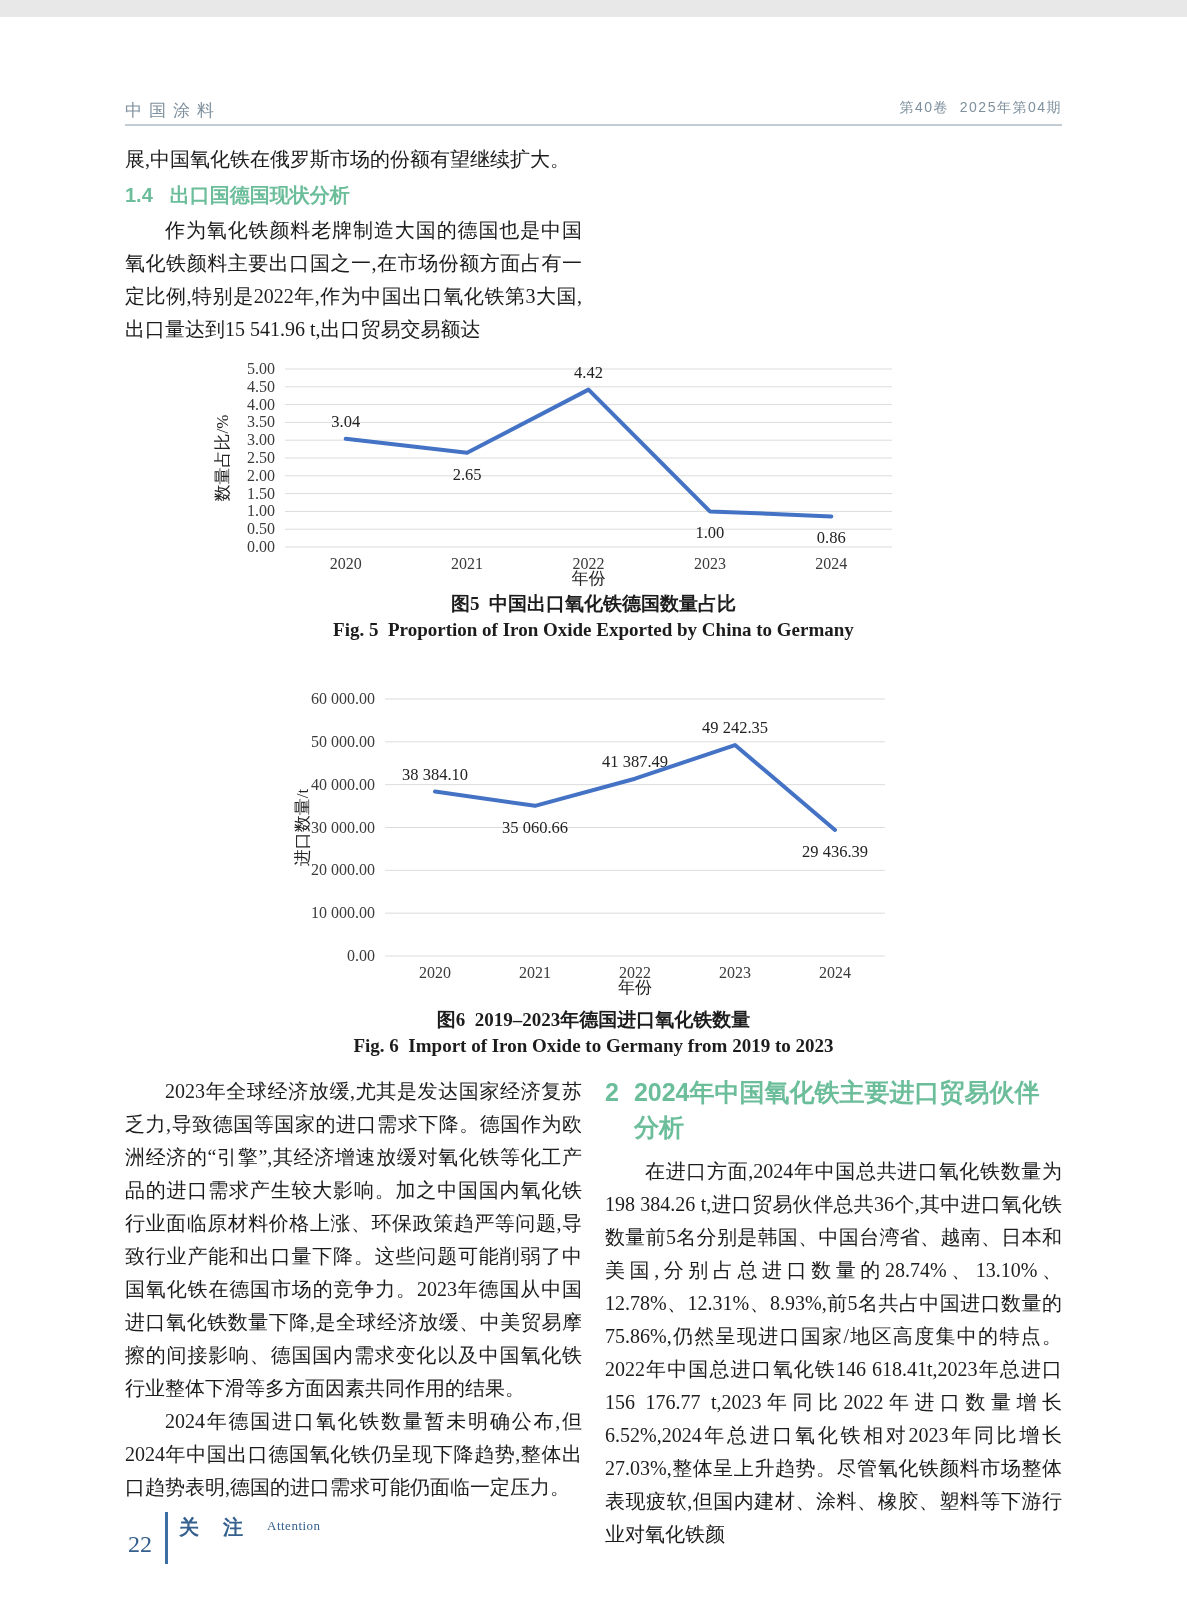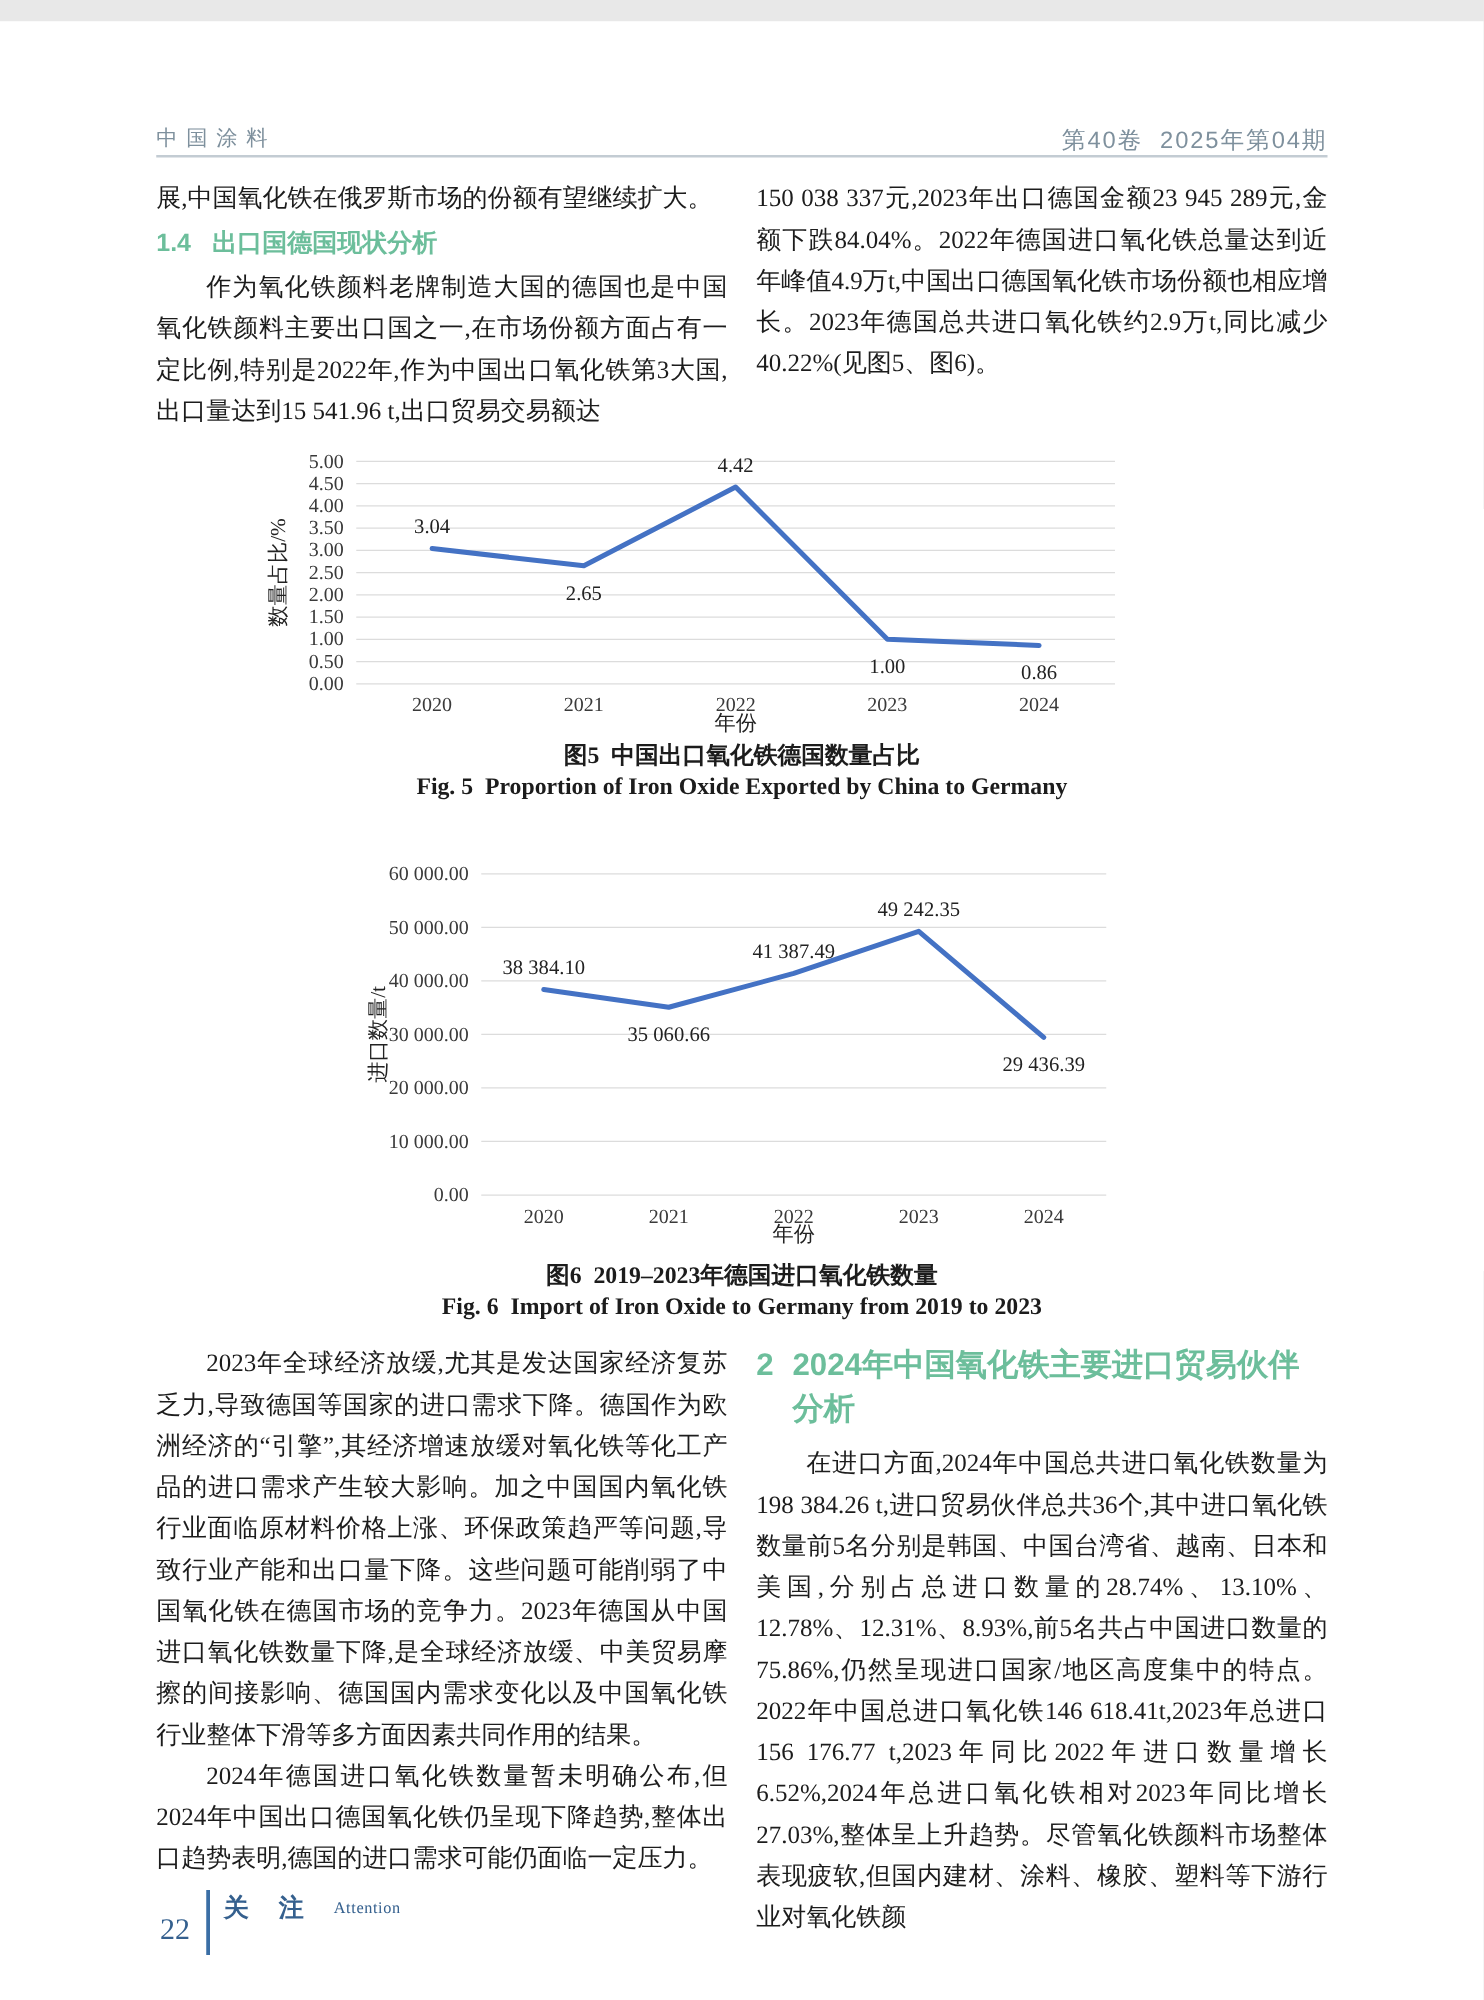--- a/index.html
+++ b/index.html
@@ -1,21 +1,21 @@
 <!DOCTYPE html>
 <html style="--green: #6CBE9B; --navy: #35608E;"><head>
 <meta charset="utf-8">
 <style>
   html,body{margin:0;padding:0;background:#e8e8e8;}
   .page{position:relative;width:1187px;height:1600px;background:#ffffff;margin:17px auto;
         font-family:"Liberation Serif",serif;color:#1c1c1c;overflow:hidden;}
   
   .hdr-l{position:absolute;left:125px;top:82px;font-size:17px;letter-spacing:7px;
          color:#7e909d;font-family:"Liberation Sans",sans-serif;}
-  .hdr-r{position:absolute;right:125px;top:82px;font-size:19px;color:#7e909d;
+  .hdr-r{position:absolute;right:125px;top:82px;font-size:14px;color:#7e909d;
          font-family:"Liberation Sans",sans-serif;letter-spacing:1.5px;white-space:pre-wrap;text-align:right;}
   .hdr-rule{position:absolute;left:125px;right:125px;top:107px;height:2px;background:#c3ccd3;}
   
   .cols{position:absolute;left:125px;width:937px;display:flex;justify-content:space-between;}
   .top-cols{top:126px;}
   .bot-cols{top:1058px;}
   .col{width:457px;}
   p.para{margin:0;font-size:20px;line-height:33px;text-align:justify;}
   p.indent{text-indent:2em;}
   .h3{display:flex;gap:17px;margin:4px 0 3px 0;font-family:"Liberation Sans",sans-serif;
@@ -53,23 +53,20 @@
   <div class="hdr-rule"></div>
 
   <div class="cols top-cols">
     <div class="col">
       <p class="para">展,中国氧化铁在俄罗斯市场的份额有望继续扩大。</p>
       <div class="h3">
         <span>1.4</span>
         <span>出口国德国现状分析</span>
       </div>
       <p class="para indent">作为氧化铁颜料老牌制造大国的德国也是中国氧化铁颜料主要出口国之一,在市场份额方面占有一定比例,特别是2022年,作为中国出口氧化铁第3大国,出口量达到15 541.96 t,出口贸易交易额达</p>
-    </div>
-    <div class="col">
-      <p class="para">150 038 337元,2023年出口德国金额23 945 289元,金额下跌84.04%。2022年德国进口氧化铁总量达到近年峰值4.9万t,中国出口德国氧化铁市场份额也相应增长。2023年德国总共进口氧化铁约2.9万t,同比减少40.22%(见图5、图6)。</p>
     </div>
   </div>
 
   <div class="chart" id="chart1"><svg width="730" height="240" viewBox="0 0 730 240">
         <line x1="115" y1="197" x2="722" y2="197" stroke="#DCDCDC" stroke-width="1"></line>
         <text x="105" y="202" text-anchor="end" class="tick">0.00</text>
         <line x1="115" y1="179.2" x2="722" y2="179.2" stroke="#DCDCDC" stroke-width="1"></line>
         <text x="105" y="184.2" text-anchor="end" class="tick">0.50</text>
         <line x1="115" y1="161.4" x2="722" y2="161.4" stroke="#DCDCDC" stroke-width="1"></line>
         <text x="105" y="166.4" text-anchor="end" class="tick">1.00</text>

